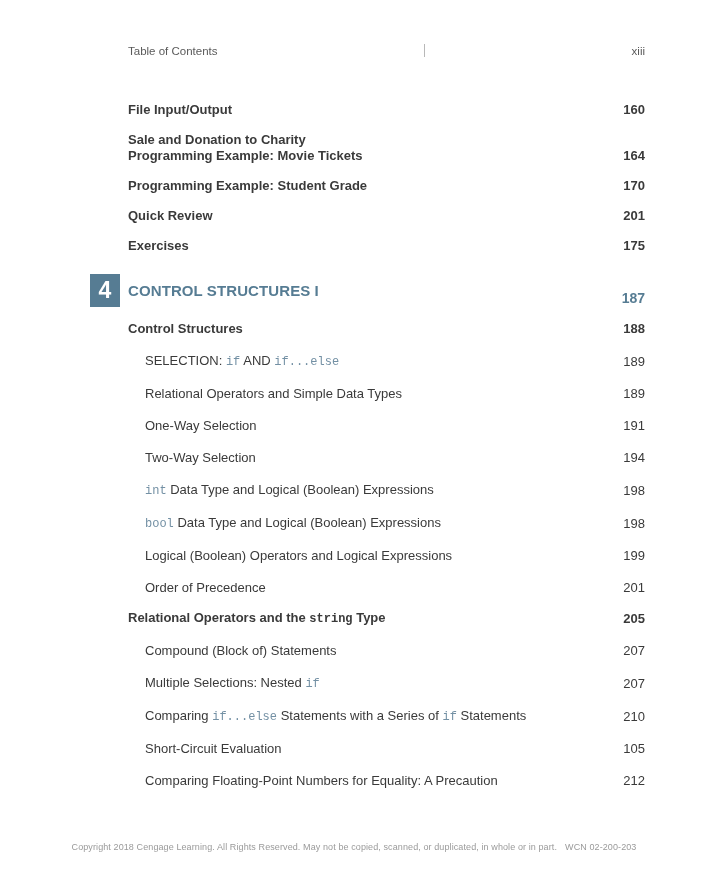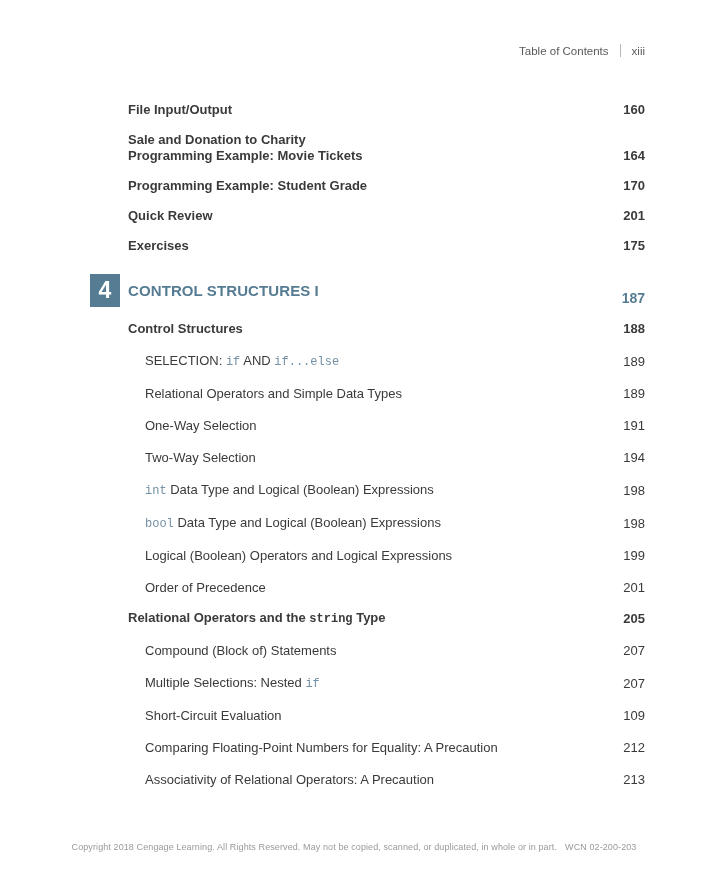--- a/index.html
+++ b/index.html
@@ -9,21 +9,21 @@
     font-family:"Liberation Sans", sans-serif;
     color:#3a3a3a;
     position:relative;
     overflow:hidden;
   }
   .page { position:absolute; inset:0; }
 
   
   .header {
     position:absolute; top:44px; left:128px; right:63px;
-    display:flex; justify-content:flex-end; align-items:center;
+    display:flex; justify-content:space-between; align-items:center;
     gap:11px; font-size:11.5px; color:#5a5a5a;
   }
   .header .divider { width:1px; height:13px; background:#b8b8b8; }
 
   
   .content { position:absolute; top:86px; left:128px; right:63px; }
 
   .row { display:flex; align-items:flex-end; font-size:13px; line-height:16px; }
   .row .title { flex:1 1 auto; }
   .row .pg { flex:0 0 auto; padding-left:12px; }
@@ -189,35 +189,35 @@
         <div class="pg">207</div>
       </div>
       <div class="row sub">
         <div class="title">
           <div><span>Multiple Selections: Nested </span><span class="seg-code">if</span></div>
         </div>
         <div class="pg">207</div>
       </div>
       <div class="row sub">
         <div class="title">
+          <div><span>Comparing </span><span class="seg-code">if...else</span><span> Statements with a Series of </span><span class="seg-code">if</span><span> Statements</span></div>
+        </div>
+        <div class="pg">210</div>
+      </div>
+      <div class="row sub">
+        <div class="title">
           <div><span>Short-Circuit Evaluation</span></div>
         </div>
-        <div class="pg">109</div>
+        <div class="pg">105</div>
       </div>
       <div class="row sub">
         <div class="title">
           <div><span>Comparing Floating-Point Numbers for Equality: A Precaution</span></div>
         </div>
         <div class="pg">212</div>
-      </div>
-      <div class="row sub">
-        <div class="title">
-          <div><span>Associativity of Relational Operators: A Precaution</span></div>
-        </div>
-        <div class="pg">213</div>
       </div>
     </div>
 
   <div class="footer">
     <span>Copyright 2018 Cengage Learning. All Rights Reserved. May not be copied, scanned, or duplicated, in whole or in part.</span><span class="wcn">WCN 02-200-203</span>
   </div>
 
 </div>
 
 </body></html>

